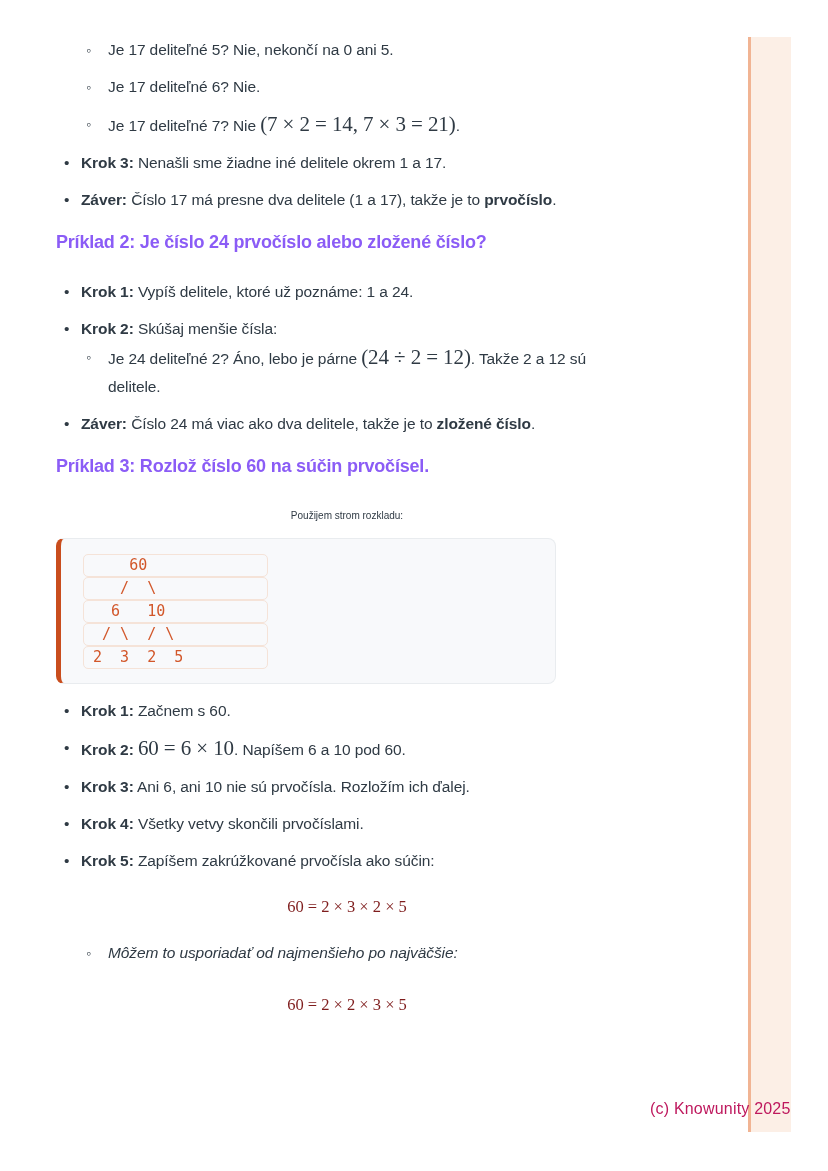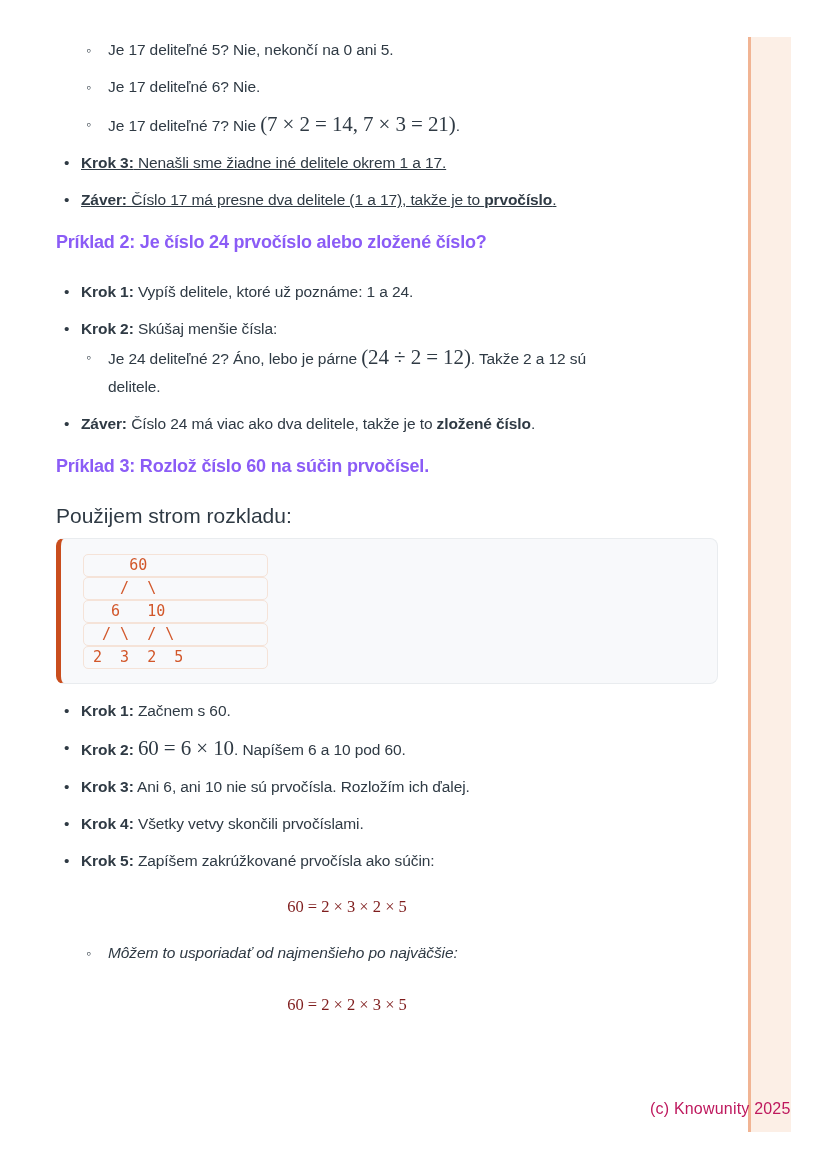--- a/index.html
+++ b/index.html
@@ -55,30 +55,31 @@
   }
   h2 {
     font-size: 18px;
     line-height: 32px;
     font-weight: 700;
     color: #8b5cf6;
     margin: 12px 0 20px 0;
     letter-spacing: -0.2px;
   }
   .intro-p {
-    font-size: 21px;
+    font-size: 10px;
     line-height: 28px;
     margin: 4px 0 8px 0;
+    text-align: center;
   }
   #list-a-sub { margin-top: 36px; }
-  #list-a-main { margin-top: 4px; text-decoration: underline; }
+  #list-a-main { margin-top: 4px; }
   #list-c { margin-top: 13px; }
   .codeblock {
     margin: 8px 0 0 0;
-    width: 662px;
+    width: 500px;
     background: #f8f9fb;
     border: 1px solid #e9ecef;
     border-left: 5px solid #c94d1d;
     border-radius: 8px;
     padding: 15px 16px 14px 22px;
   }
   .codeblock pre {
     margin: 0;
     font-family: "DejaVu Sans Mono", monospace;
     font-size: 15px;

